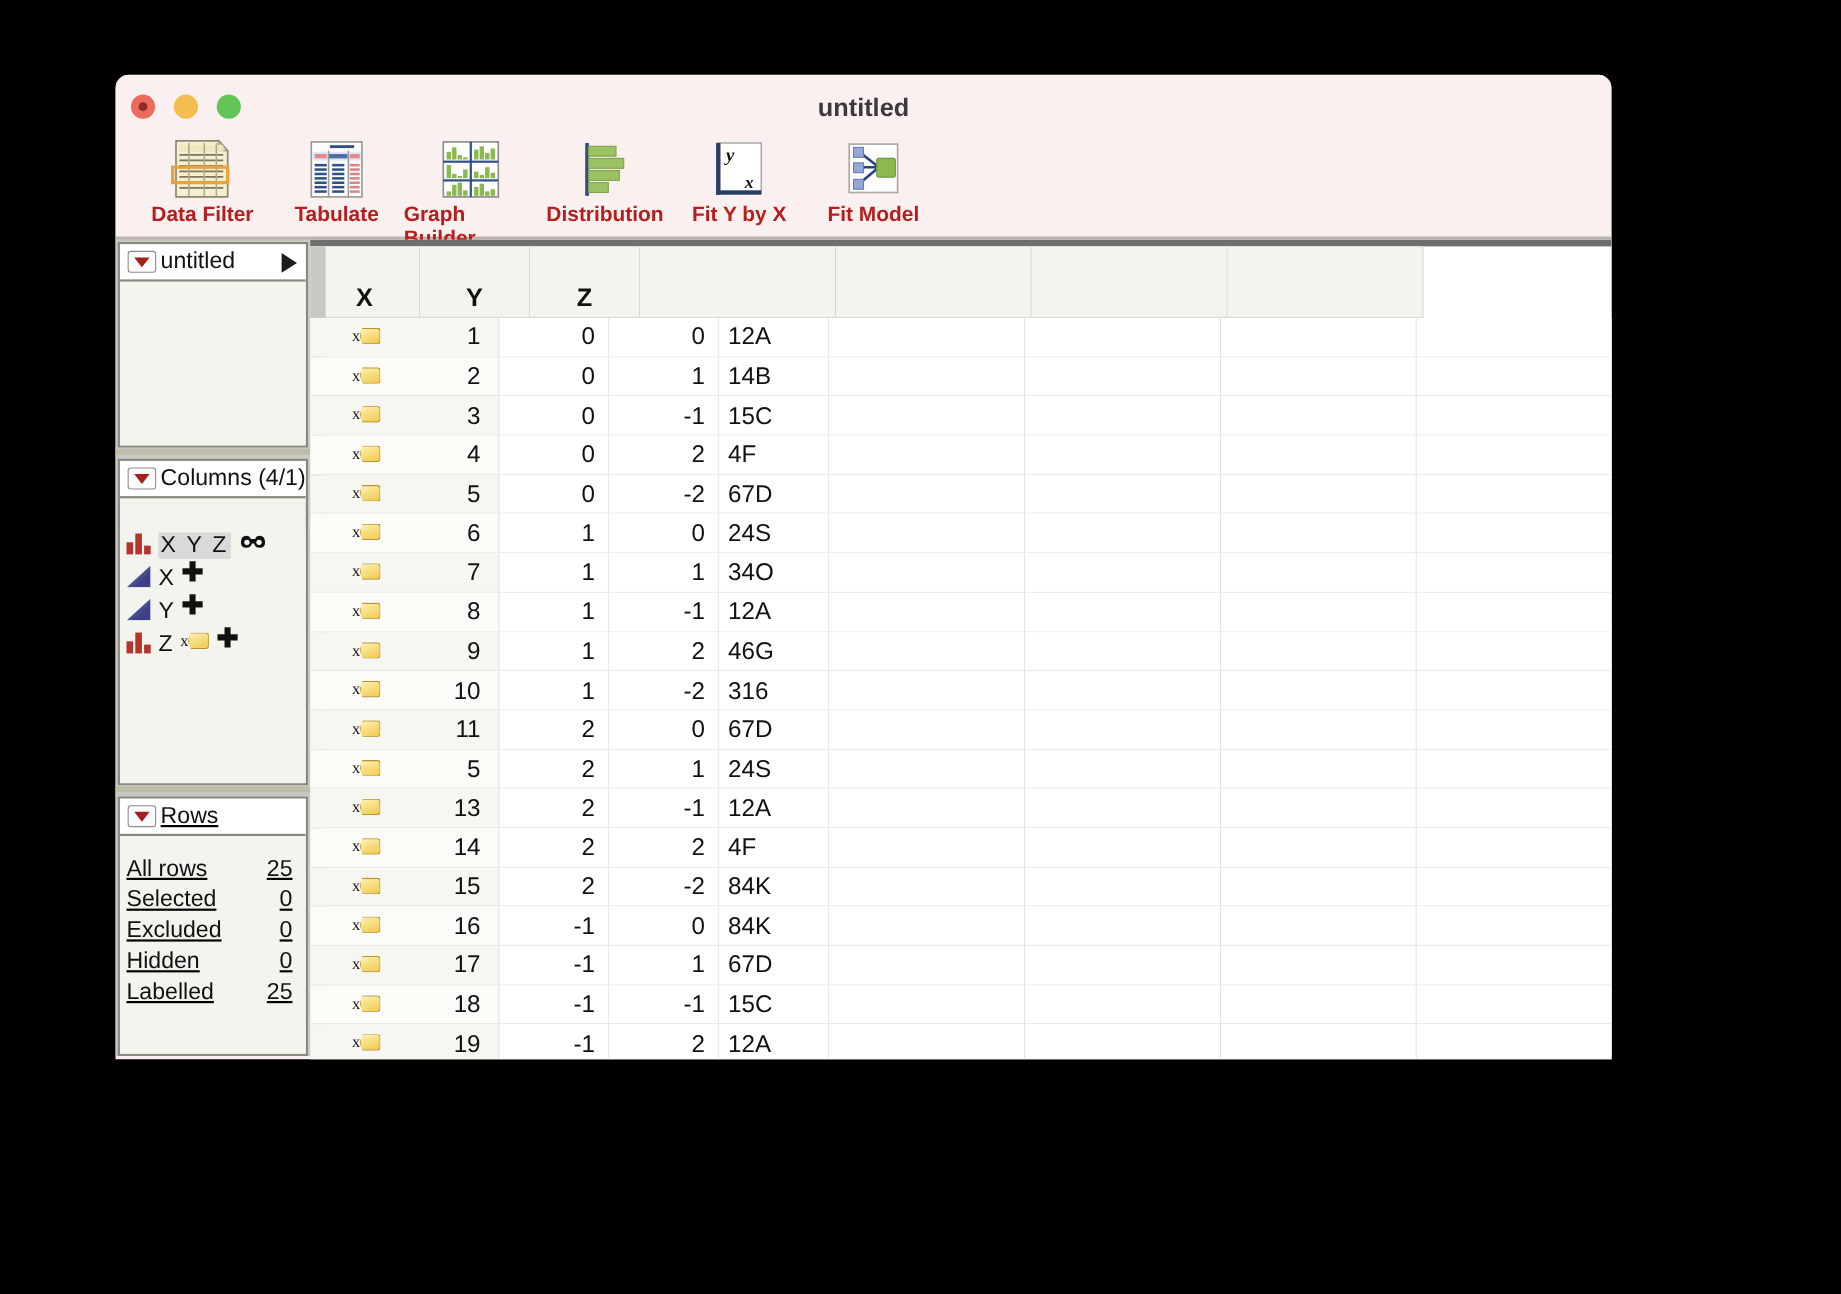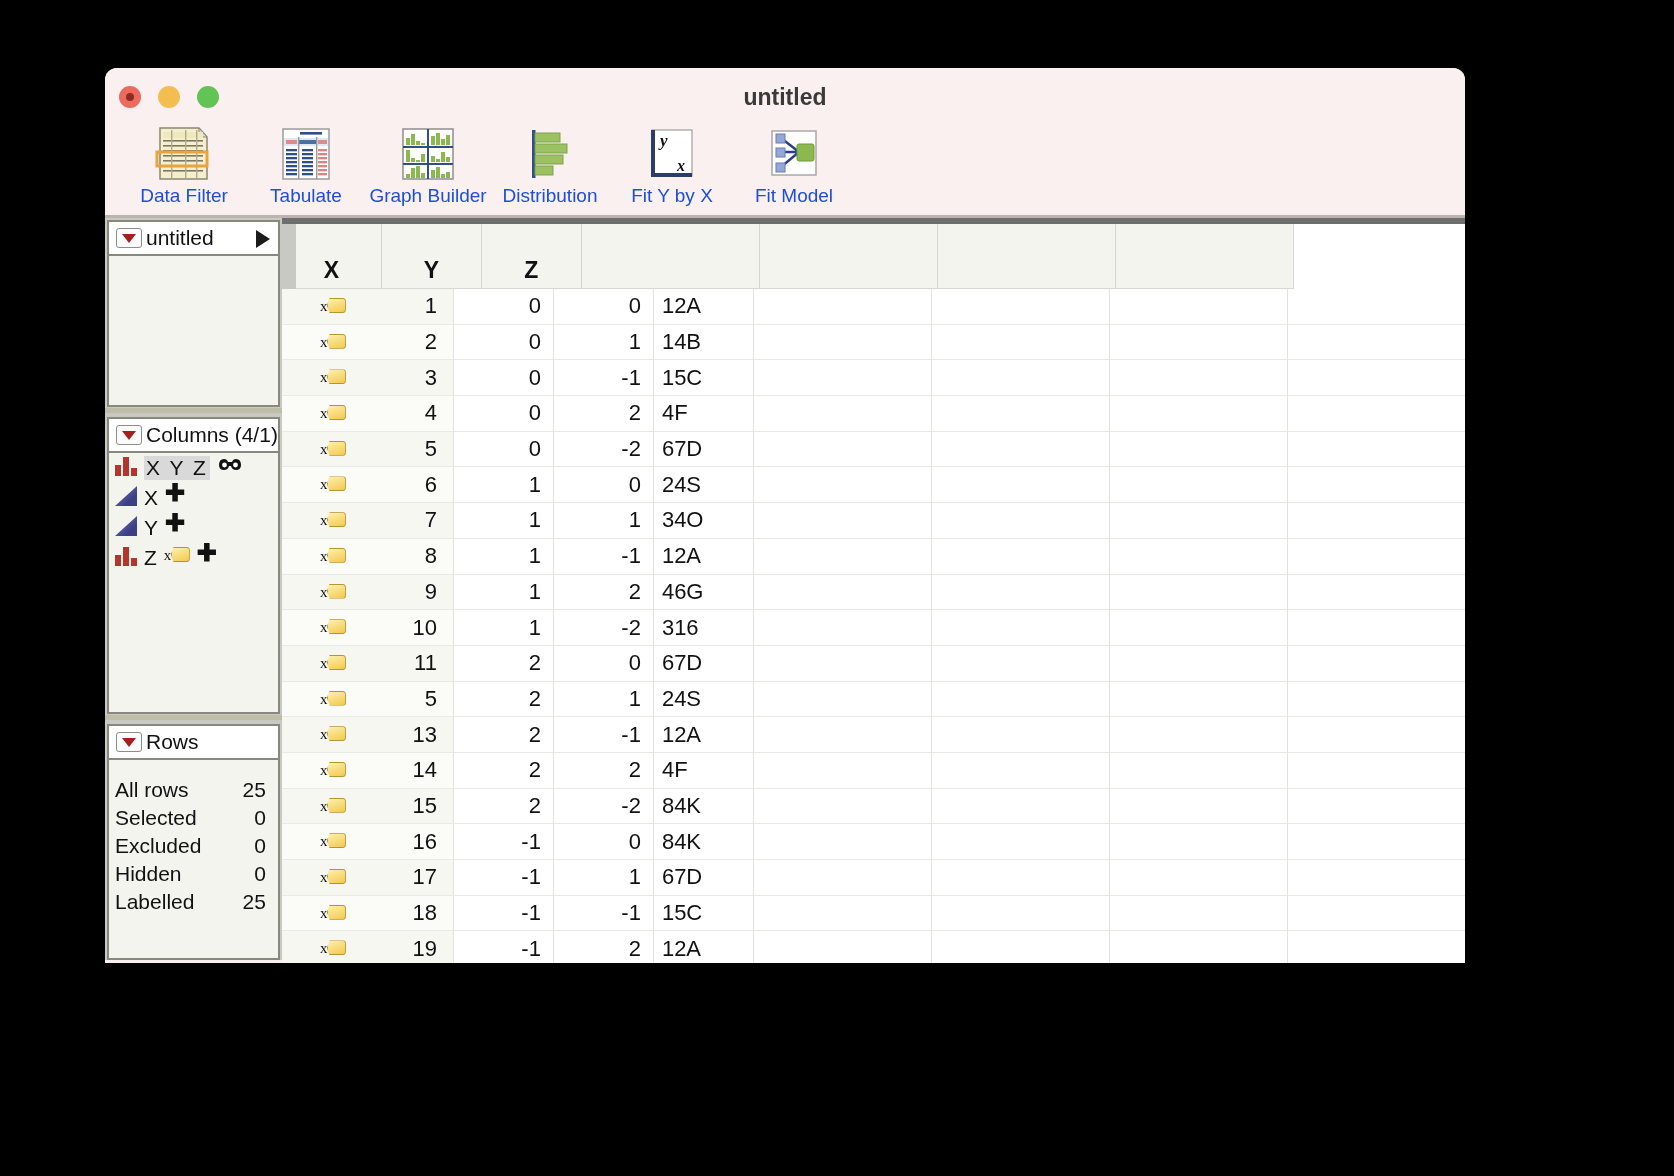--- a/index.html
+++ b/index.html
@@ -53,21 +53,21 @@
     border-bottom: 3px solid #b9b4ae;
     display: flex; align-items: flex-start;
     padding-left: 18px;
   }
   .tb-item {
     width: 122px;
     display: flex; flex-direction: column; align-items: center;
     cursor: default;
   }
   .tb-icon { height: 58px; display: flex; align-items: center; justify-content: center; }
-  .tb-label { font-size: 19px; color: #1d4ed8; margin-top: 2px; }
+  .tb-label { font-size: 19px; color: #b91c1c; margin-top: 2px; font-weight: bold; }
 
   
   #body { position: relative; height: 742px; display: flex; }
 
   
   #left {
     width: 233px;
     background: #c9c9c3;
     display: flex; flex-direction: column;
     padding: 2px 0 0 0;
@@ -114,21 +114,21 @@
   .divider i {
     display: block; height: 5px; margin-top: 1px;
     background: #bdbda8;
   }
 
   
   #panel-table { height: 187px; }
   #panel-table .panel-body { flex: 1; background: #f4f4ee; }
 
   
-  #panel-columns { height: 297px; }
+  #panel-columns { height: 297px; gap: 28px; }
   #panel-columns .panel-body { flex: 1; background: #f4f4ee; padding-top: 3px; }
   .col-row {
     height: 30px;
     display: flex; align-items: flex-start;
     padding-left: 6px;
     gap: 7px;
   }
   .col-name { font-size: 21px; color: #111; }
   .col-name.sel { background: #d9d9d9; padding: 0 2px; letter-spacing: 2px; }
   .plus {
@@ -157,21 +157,21 @@
     border: 1px solid #b9932c;
     border-radius: 2px 3px 3px 2px;
     clip-path: polygon(14% 0, 100% 0, 100% 100%, 14% 100%, 0 50%);
   }
   .icon-tag .hook {
     position: absolute; left: 0; top: 1px;
     font-size: 15px; color: #111; font-family: "Liberation Serif", serif;
   }
 
   
-  #panel-rows { flex: 1; }
+  #panel-rows { flex: 1; text-decoration: underline; }
   #panel-rows .panel-body { flex: 1; background: #f4f4ee; padding-top: 16px; }
   .row-stat {
     height: 28px;
     display: flex; align-items: center; justify-content: space-between;
     padding: 0 12px 0 6px;
     font-size: 21px; color: #111;
   }
 
   
   #tablearea { flex: 1; position: relative; background: #fff; }

